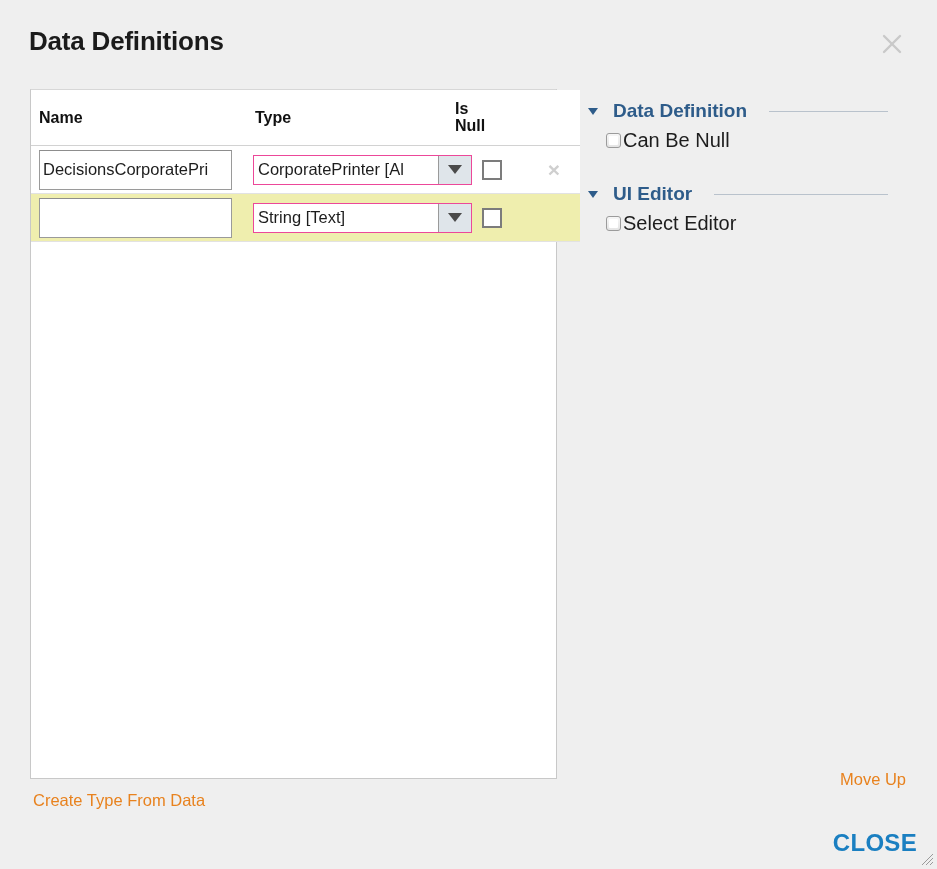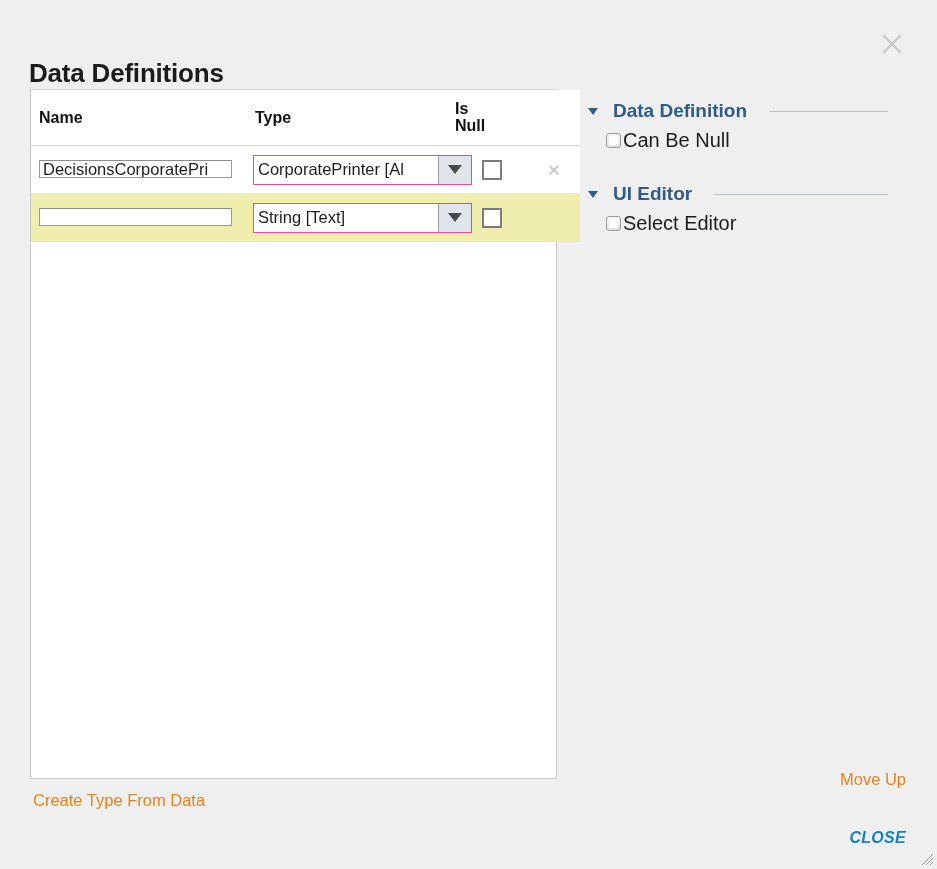--- a/index.html
+++ b/index.html
@@ -24,21 +24,20 @@
     background: #efefef;
   }
 
   #page-title {
     position: absolute;
     left: 29px; top: 26px;
     font-size: 26px;
     font-weight: bold;
     letter-spacing: -0.2px;
     color: #1b1b1b;
-    margin-top: 32px;
   }
 
   #close-icon {
     position: absolute;
     right: 32px; top: 31px;
     width: 26px; height: 26px;
     cursor: pointer;
   }
   #close-icon svg { display:block; }
 
@@ -84,21 +83,21 @@
   tr.row-active td { background: #efeeae; }
 
   td.cell-name  { padding-left: 8px; }
   td.cell-type  { padding-left: 6px; }
   td.cell-islist{ text-align: center; }
   td.cell-del   { text-align: center; }
 
   
   .txt-input {
     width: 193px;
-    height: 18px;
+    height: 40px;
     box-sizing: border-box;
     border: 1px solid #9a9a9a;
     border-top-color: #8d8d8d;
     background: #fff;
     font-family: "Liberation Sans", sans-serif;
     font-size: 16.5px;
     color: #1d1d1d;
     padding: 0 3px;
     outline: none;
     border-radius: 0;
@@ -235,27 +234,26 @@
     color: #e8821e;
     font-size: 16.5px;
     cursor: pointer;
     white-space: nowrap;
   }
   #create-type-link { left: 33px; top: 791px; }
   #move-up-link     { right: 31px; top: 754px; margin-top: 16px; }
 
   #close-button {
     position: absolute;
-    right: 31px; top: 829px;
+    right: 20px; top: 829px;
     color: #1a7fc1;
-    font-size: 16px;
+    font-size: 24px;
     font-weight: bold;
     letter-spacing: 0.3px;
     cursor: pointer;
-    font-style: italic;
   }
 
   #resize-grip {
     position: absolute;
     right: 2px; bottom: 2px;
     width: 16px; height: 16px;
     cursor: nwse-resize;
   }
 </style>
 </head>

